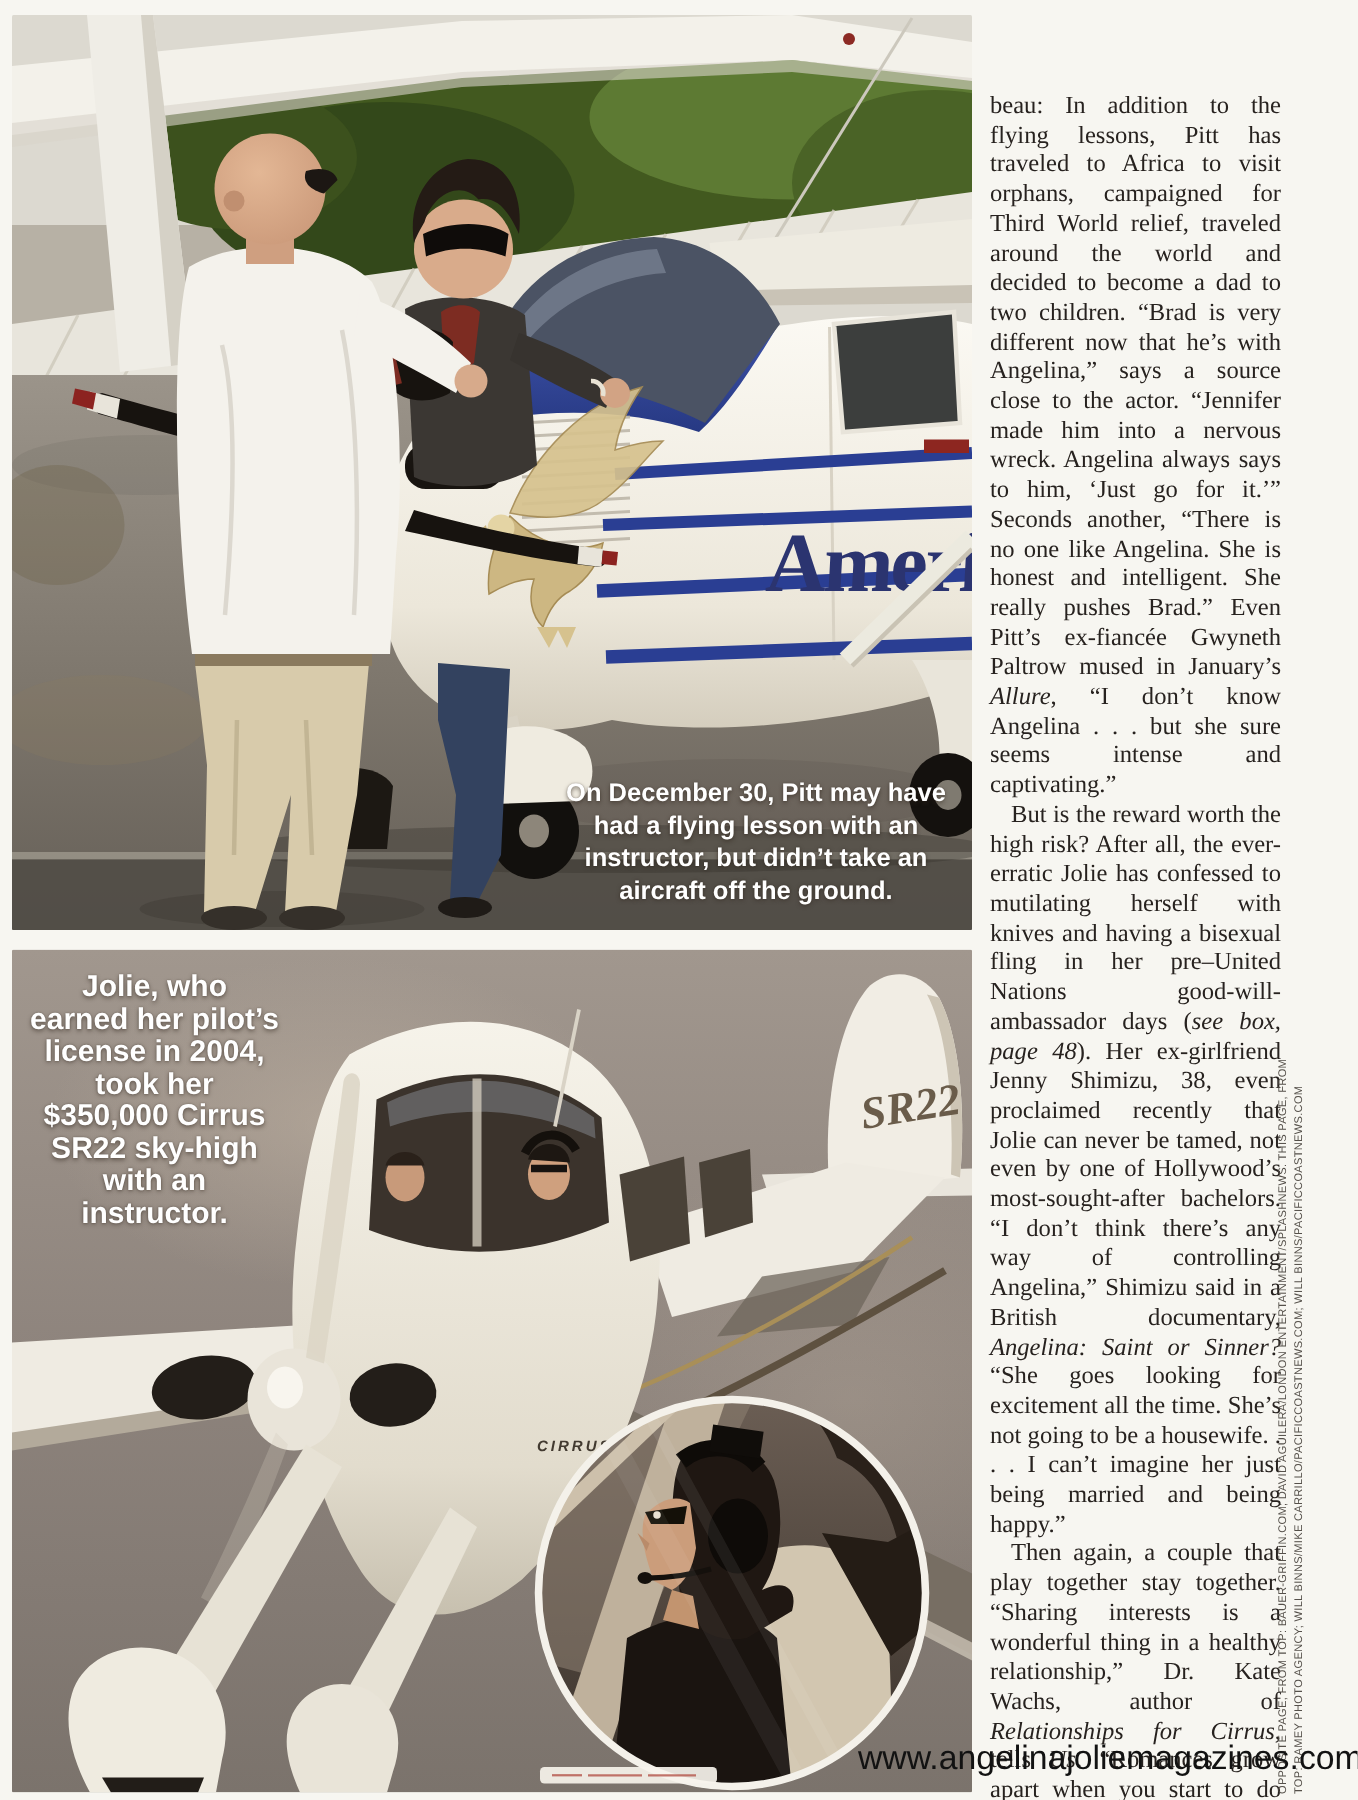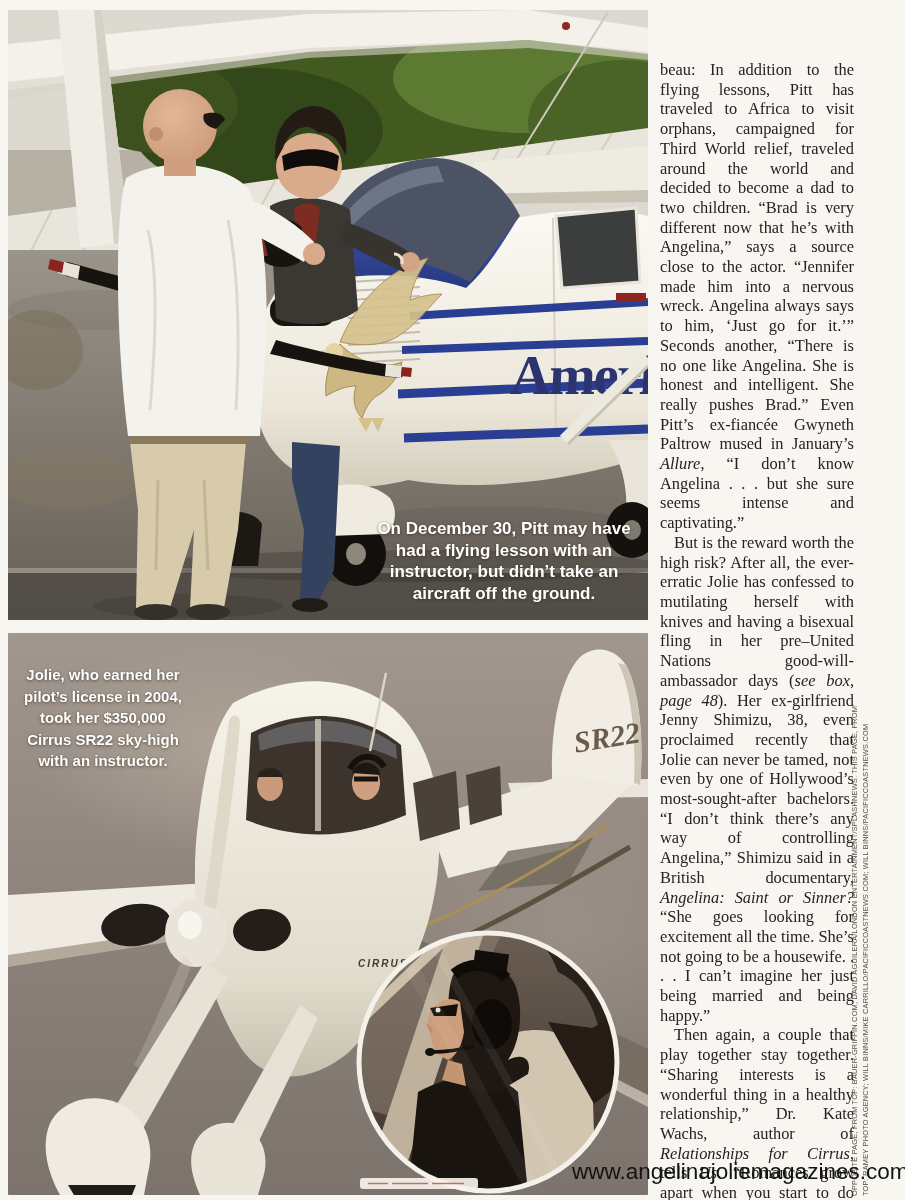--- a/index.html
+++ b/index.html
@@ -8,24 +8,23 @@
     background:#f7f6f1;font-family:"Liberation Sans",sans-serif;
   }
   .photo{position:absolute;overflow:hidden;border-radius:1px}
   .photo svg{display:block;width:100%;height:100%}
   #top-photo{left:8px;top:10px;width:640px;height:610px}
   #bottom-photo{left:8px;top:633px;width:640px;height:562px}
   .caption{
     position:absolute;color:#ffffff;font-weight:bold;text-align:center;
     font-family:"Liberation Sans",sans-serif;
     text-shadow:0 1px 3px rgba(45,35,25,.55), 0 0 1px rgba(45,35,25,.4);
-    margin-top:16px;
   }
   .top-caption{right:12px;bottom:16px;width:264px;font-size:17px;line-height:21.5px}
-  .bottom-caption{left:12px;top:15px;width:166px;font-size:15px;line-height:21.5px}
+  .bottom-caption{left:12px;top:15px;width:166px;font-size:20px;line-height:21.5px}
   .column{
     position:absolute;left:660px;top:60px;width:194px;
     font-family:"Liberation Serif",serif;font-size:16.4px;line-height:19.7px;
     color:#27221f;text-align:justify;
   }
   .column p{margin:0;padding:0}
   .column p.indent{text-indent:14px}
   .credits{
     position:absolute;left:850px;top:1196px;
     transform:rotate(-90deg);transform-origin:0 0;

